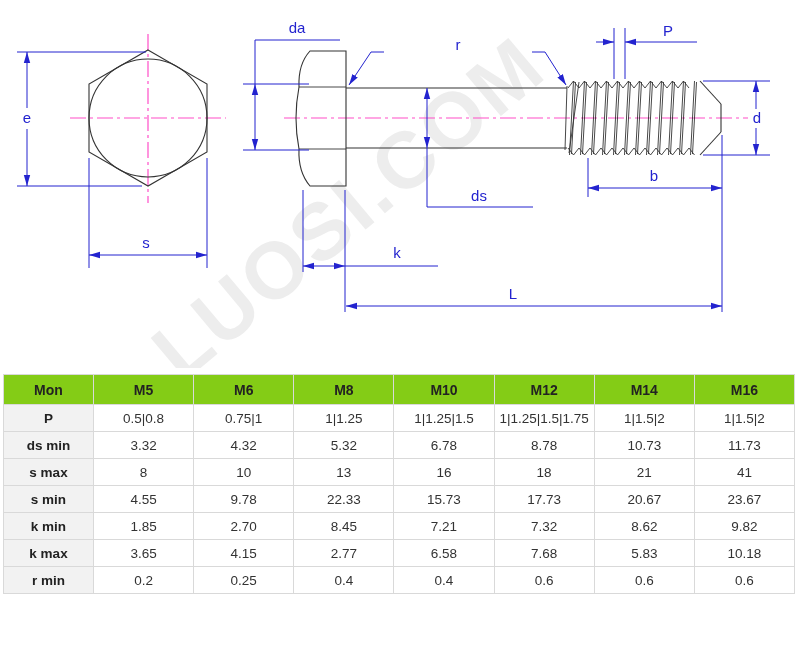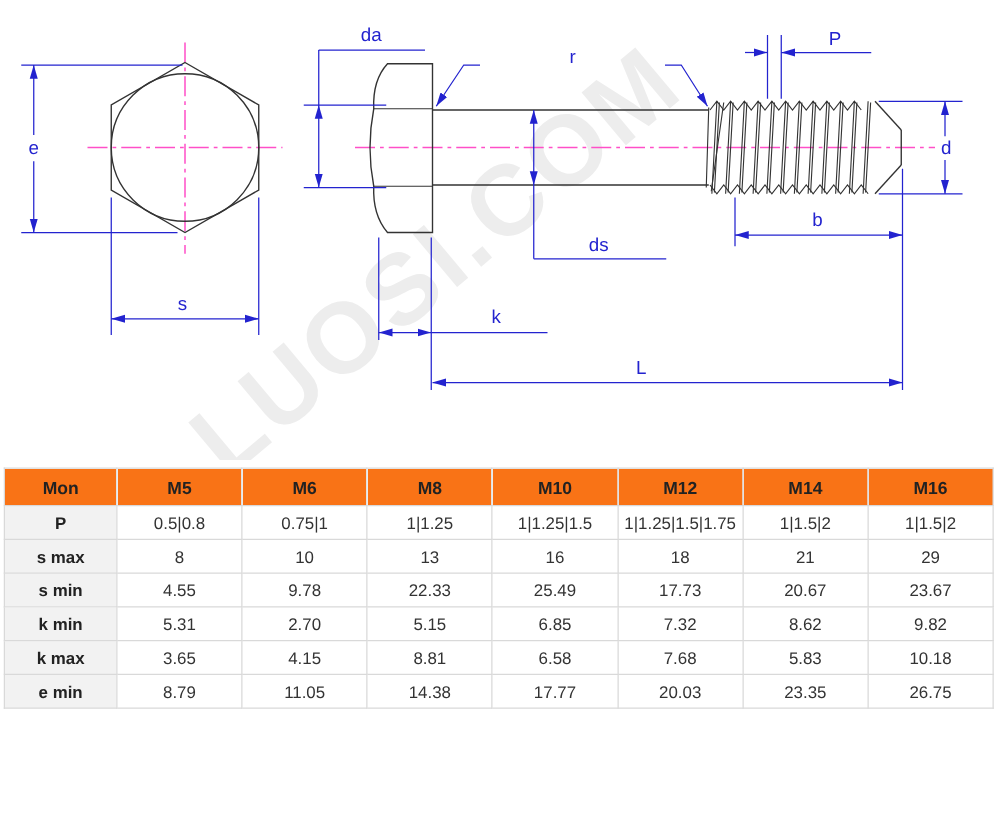--- a/index.html
+++ b/index.html
@@ -10,21 +10,21 @@
   .outline{stroke:#333;stroke-width:1.1;fill:none;}
   .thin{stroke:#333;stroke-width:0.9;fill:none;}
   .dim{stroke:#2323cf;stroke-width:1;fill:none;}
   .center{stroke:#ff4fc8;stroke-width:1.2;fill:none;stroke-dasharray:16 4 3 4;}
   .dim-label{fill:#2323cf;font-size:15px;text-anchor:middle;}
   .wm{fill:#ededed;font-size:80px;font-weight:bold;letter-spacing:3px;text-anchor:middle;}
   table{border-collapse:collapse;table-layout:fixed;width:792px;margin:6px 4px 0 3px;
         font-size:13.5px;color:#333;}
   th,td{border:1px solid #d9d9d9;text-align:center;vertical-align:middle;
         height:26px;padding:0 2px;overflow:hidden;white-space:nowrap;}
-  thead th{background:#f97316;font-weight:bold;font-size:14px;height:29px;color:#222;}
+  thead th{background:#84cc16;font-weight:bold;font-size:14px;height:29px;color:#222;}
   tbody th{background:#f2f2f2;font-weight:bold;color:#222;}
   tbody td{background:#fff;}
 </style>
 </head>
 <body>
 
 <div class="page">
 
   <svg width="800" height="368" viewBox="0 0 800 368">
     <defs>
@@ -172,65 +172,75 @@
         <th>P</th>
         <td>0.5|0.8</td>
         <td>0.75|1</td>
         <td>1|1.25</td>
         <td>1|1.25|1.5</td>
         <td>1|1.25|1.5|1.75</td>
         <td>1|1.5|2</td>
         <td>1|1.5|2</td>
       </tr>
       <tr>
+        <th>ds min</th>
+        <td>3.32</td>
+        <td>4.32</td>
+        <td>5.32</td>
+        <td>6.78</td>
+        <td>8.78</td>
+        <td>10.73</td>
+        <td>11.73</td>
+      </tr>
+      <tr>
         <th>s max</th>
         <td>8</td>
         <td>10</td>
         <td>13</td>
         <td>16</td>
         <td>18</td>
         <td>21</td>
-        <td>29</td>
+        <td>41</td>
       </tr>
       <tr>
         <th>s min</th>
         <td>4.55</td>
         <td>9.78</td>
         <td>22.33</td>
-        <td>25.49</td>
+        <td>15.73</td>
         <td>17.73</td>
         <td>20.67</td>
         <td>23.67</td>
       </tr>
       <tr>
         <th>k min</th>
-        <td>5.31</td>
+        <td>1.85</td>
         <td>2.70</td>
-        <td>5.15</td>
-        <td>6.85</td>
+        <td>8.45</td>
+        <td>7.21</td>
         <td>7.32</td>
         <td>8.62</td>
         <td>9.82</td>
       </tr>
       <tr>
         <th>k max</th>
         <td>3.65</td>
         <td>4.15</td>
-        <td>8.81</td>
+        <td>2.77</td>
         <td>6.58</td>
         <td>7.68</td>
         <td>5.83</td>
         <td>10.18</td>
       </tr>
       <tr>
-        <th>e min</th>
-        <td>8.79</td>
-        <td>11.05</td>
-        <td>14.38</td>
-        <td>17.77</td>
-        <td>20.03</td>
-        <td>23.35</td>
-        <td>26.75</td>
+        <th>r min</th>
+        <td>0.2</td>
+        <td>0.25</td>
+        <td>0.4</td>
+        <td>0.4</td>
+        <td>0.6</td>
+        <td>0.6</td>
+        <td>0.6</td>
       </tr>
     </tbody>
   </table>
 
 </div>
 
 </body></html>

